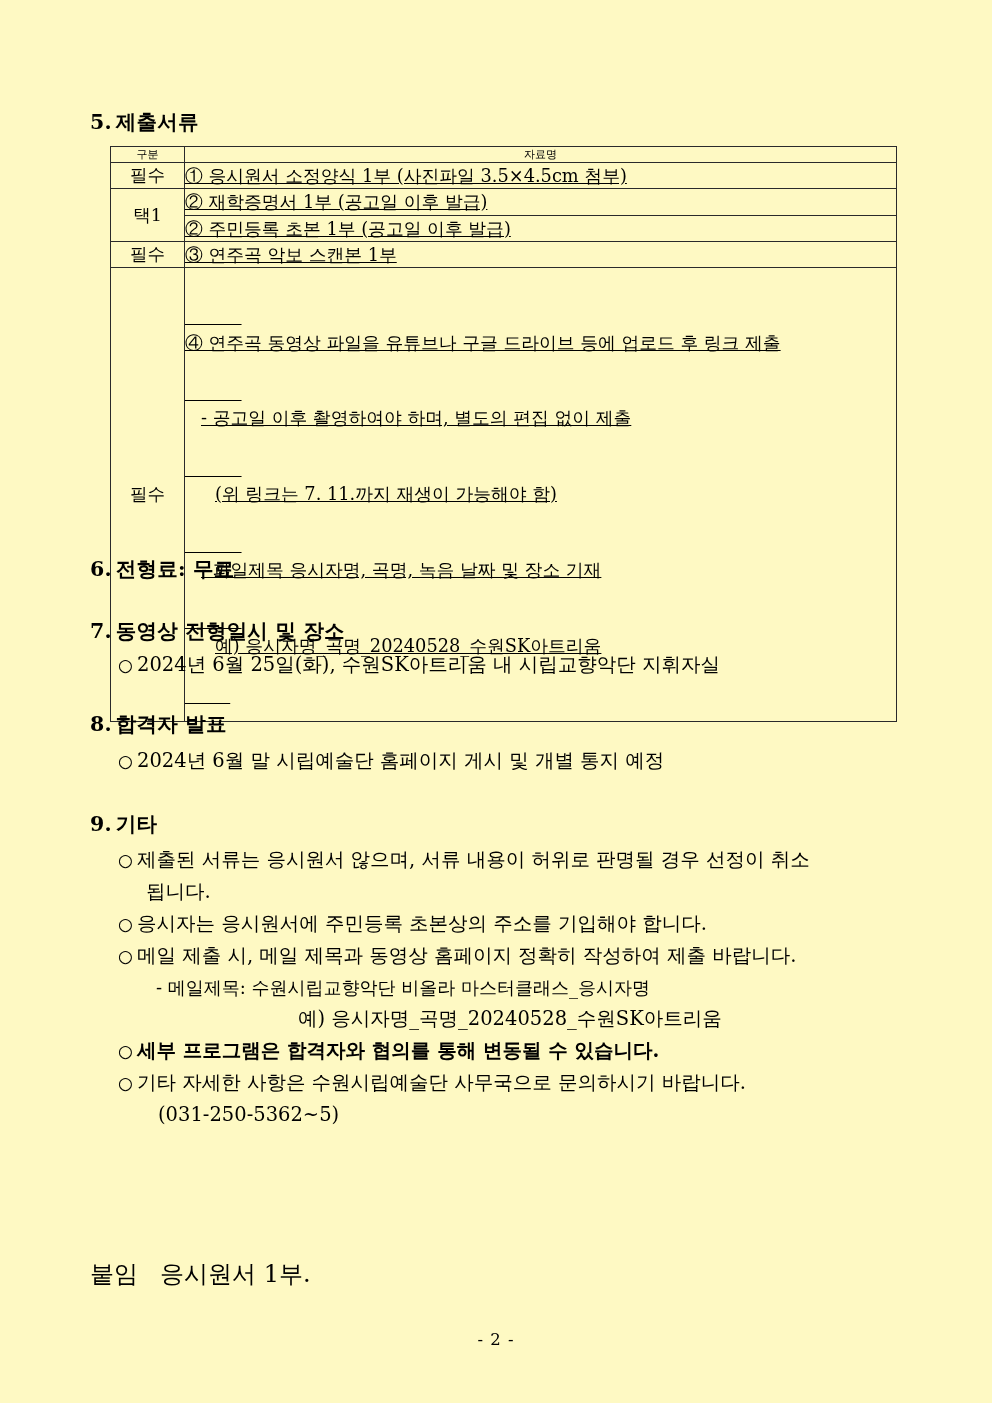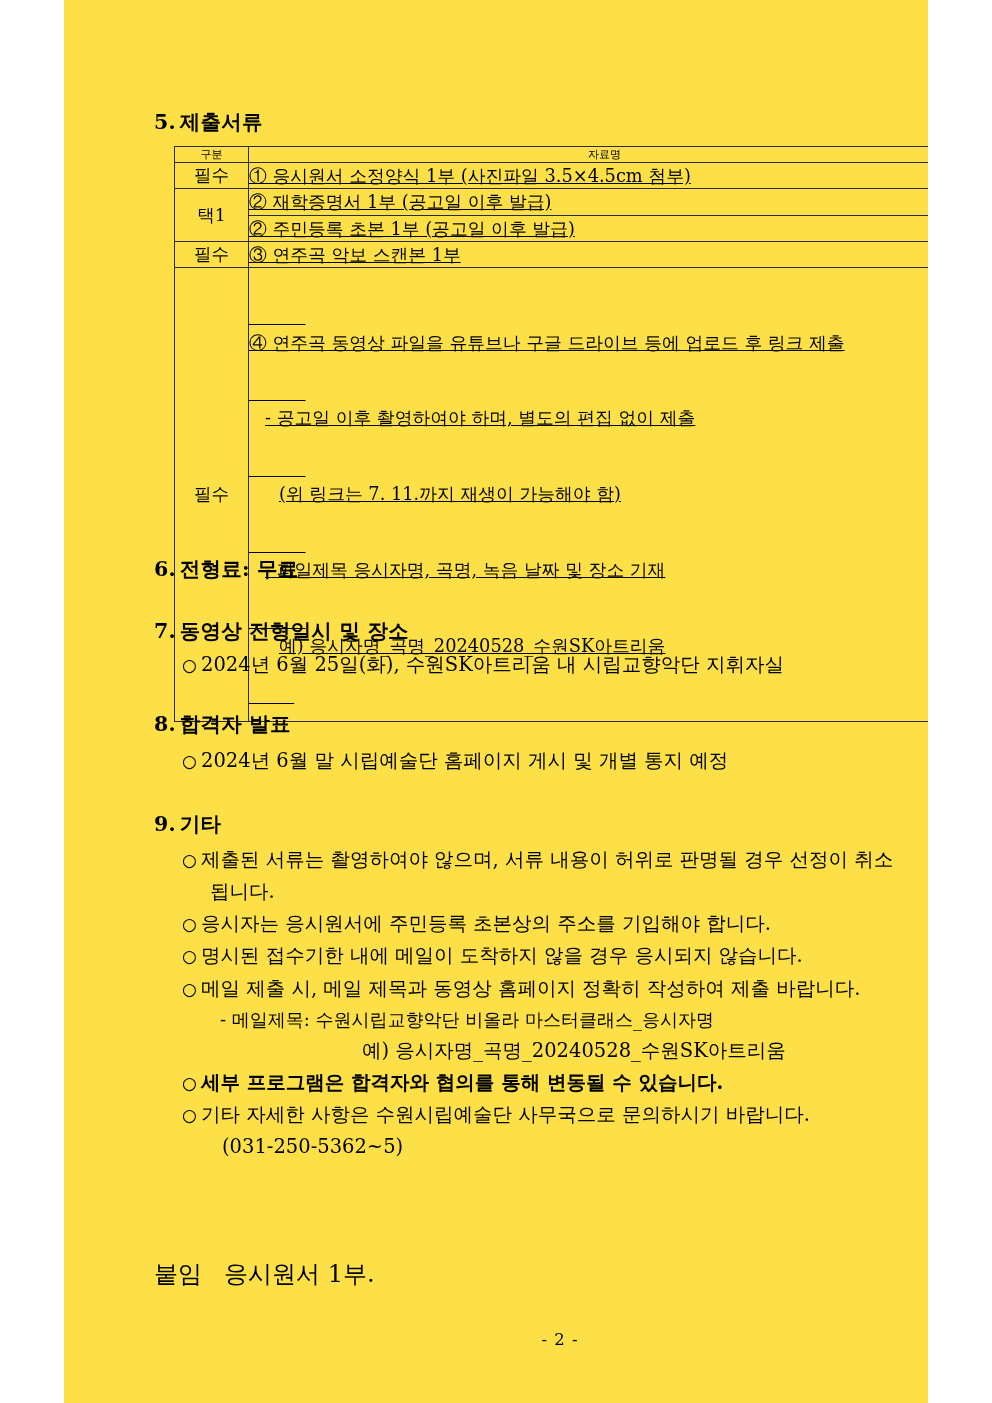--- a/index.html
+++ b/index.html
@@ -7,24 +7,24 @@
     margin: 0;
     padding: 0;
     background: #ffffff;
   }
   body {
     font-family: "DejaVu Serif", "Liberation Serif", serif;
     color: #1a1a1a;
   }
   .page {
     position: relative;
-    width: 864px;
+    width: 992px;
     height: 1403px;
     margin: 0 auto;
-    background: #fde047;
+    background: #fef9c3;
     box-sizing: border-box;
     overflow: hidden;
   }
 
   
   .section-heading {
     font-weight: bold;
     font-size: 20.5px;
     letter-spacing: 0.2px;
     line-height: 1.2;
@@ -215,33 +215,30 @@
     </div>
   </div>
 
   <div class="blk section-heading" id="s9-heading">
     <span class="num">9.</span><span>기타</span>
   </div>
 
   <div class="blk" id="s9-list">
 
     <div class="bullet-line b9">
-      <span class="circ">○</span><span>제출된 서류는 촬영하여야 않으며, 서류 내용이 허위로 판명될 경우 선정이 취소</span>
+      <span class="circ">○</span><span>제출된 서류는 응시원서 않으며, 서류 내용이 허위로 판명될 경우 선정이 취소</span>
     </div>
     <div class="bullet-line body-indent b9">
       <span>됩니다.</span>
     </div>
 
     <div class="bullet-line b9">
       <span class="circ">○</span><span>응시자는 응시원서에 주민등록 초본상의 주소를 기입해야 합니다.</span>
     </div>
 
-    <div class="bullet-line b9">
-      <span class="circ">○</span><span>명시된 접수기한 내에 메일이 도착하지 않을 경우 응시되지 않습니다.</span>
-    </div>
 
     <div class="bullet-line b9">
       <span class="circ">○</span><span>메일 제출 시, 메일 제목과 동영상 홈페이지 정확히 작성하여 제출 바랍니다.</span>
     </div>
     <div class="dash-line b9">- 메일제목: 수원시립교향악단 비올라 마스터클래스_응시자명</div>
     <div class="ex-line b9">예) 응시자명_곡명_20240528_수원SK아트리움</div>
 
     <div class="bullet-line strong-bullet b9">
       <span class="circ">○</span><span>세부 프로그램은 합격자와 협의를 통해 변동될 수 있습니다.</span>
     </div>

